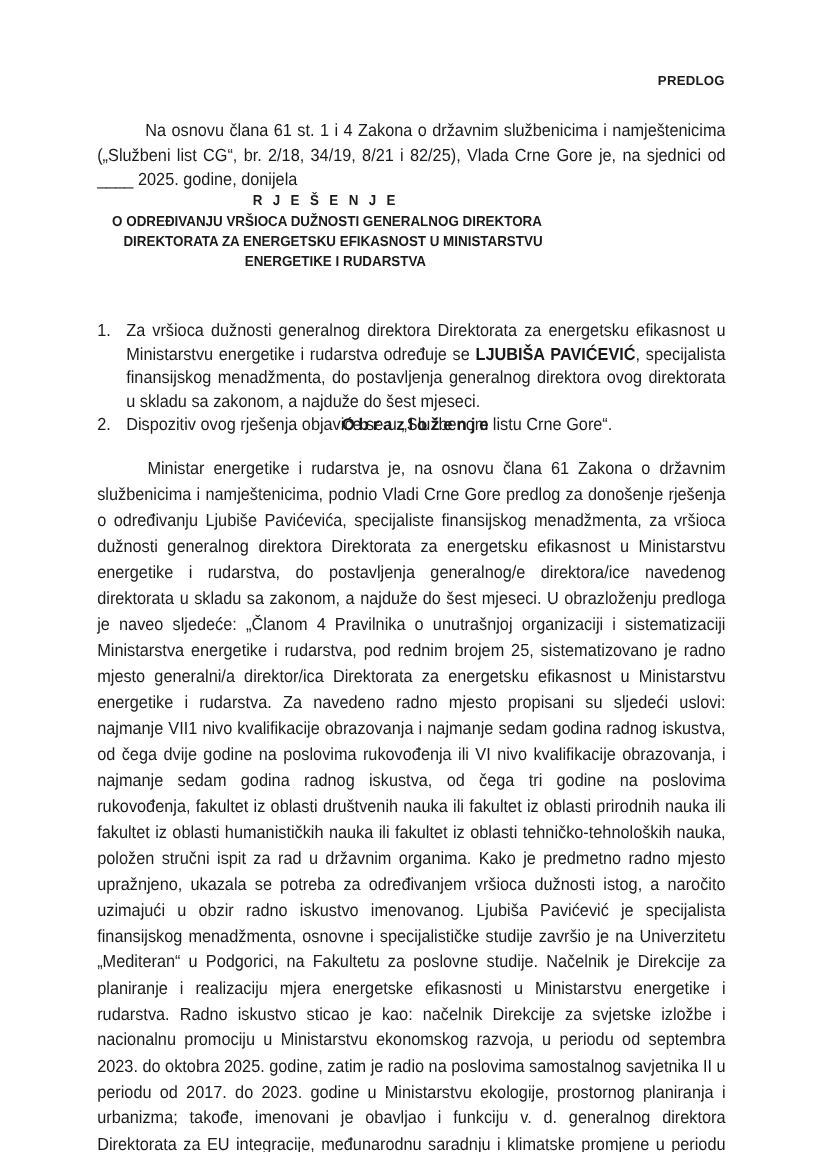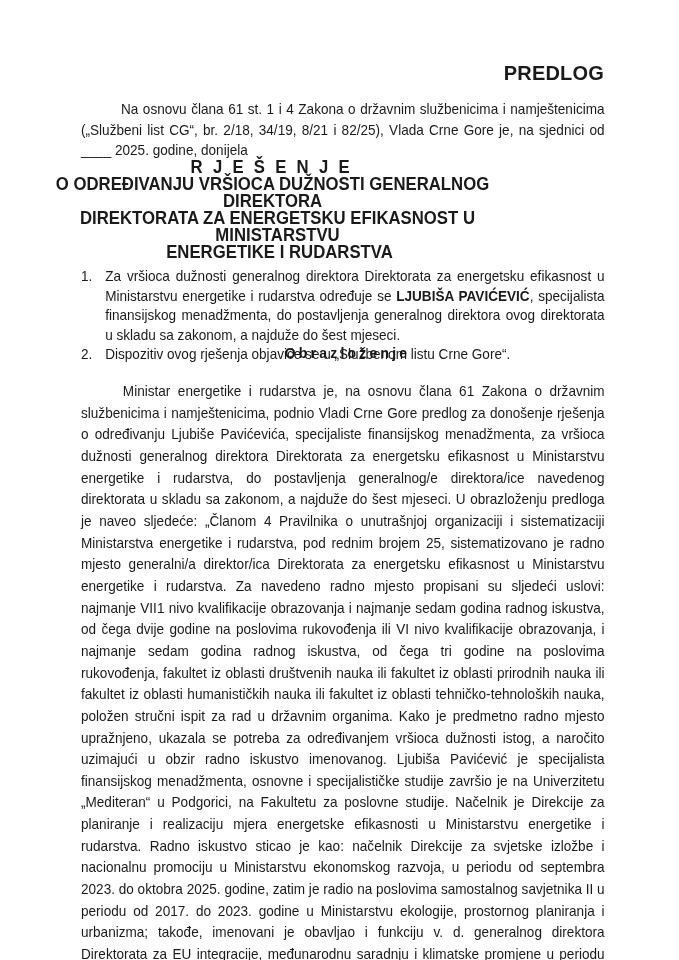--- a/index.html
+++ b/index.html
@@ -7,32 +7,32 @@
     width: 679px;
     height: 960px;
     overflow: hidden;
     position: relative;
     font-family: "Liberation Sans", sans-serif;
     color: #1a1a1a;
   }
   .page { position: absolute; left: 0; top: 0; width: 679px; height: 960px; }
   .predlog {
     position: absolute; right: 75px; top: 62px;
-    font-weight: bold; font-size: 20px; letter-spacing: 0.2px;
+    font-weight: bold; font-size: 11px; letter-spacing: 0.2px;
   }
   .intro {
     position: absolute; left: 81px; top: 99px; width: 524px;
     font-size: 14.6px; line-height: 20.5px;
     text-indent: 43px; text-align: justify;
     transform: scaleX(0.93); transform-origin: left top;
     width: 563px;
   }
   .title-block {
     position: absolute; left: 0; top: 159px; width: 543px;
-    text-align: center; font-weight: bold; font-size: 18px; line-height: 17px;
+    text-align: center; font-weight: bold; font-size: 12px; line-height: 17px;
   }
   .title-block .t-line { display: block; transform: scaleX(0.93); }
   .title-block .spaced { letter-spacing: 3px; }
   .t1 { margin-left: 2px; }
   .t2 { margin-left: 12px; }
   .t3 { margin-left: 16px; }
   .list {
     position: absolute; left: 81px; top: 267px; width: 563px;
     margin: 0; padding: 0; list-style: none;
     font-size: 14.6px; line-height: 19.6px;

